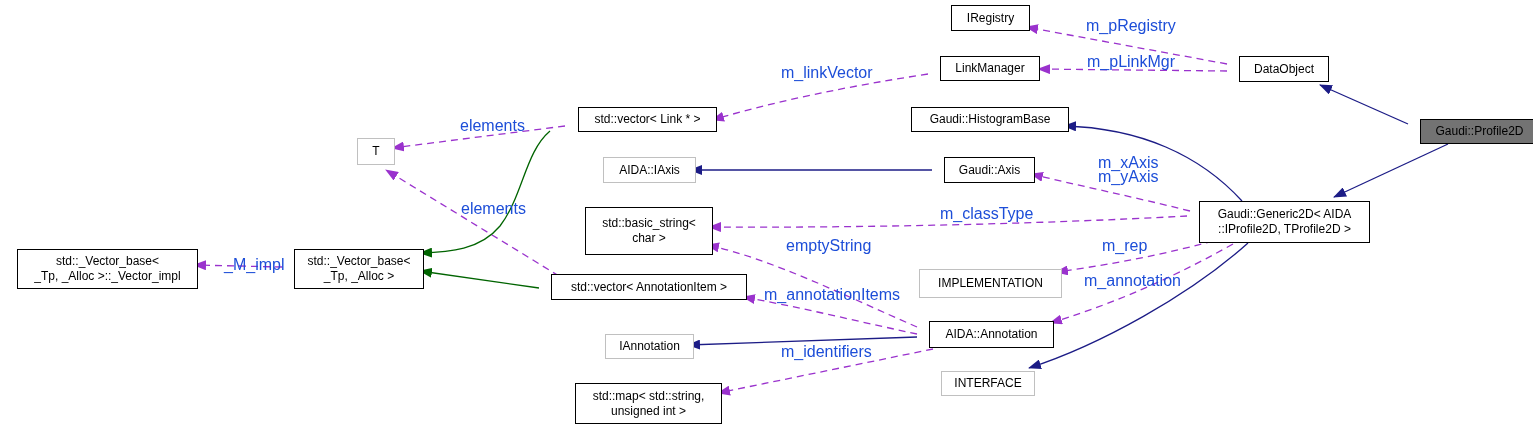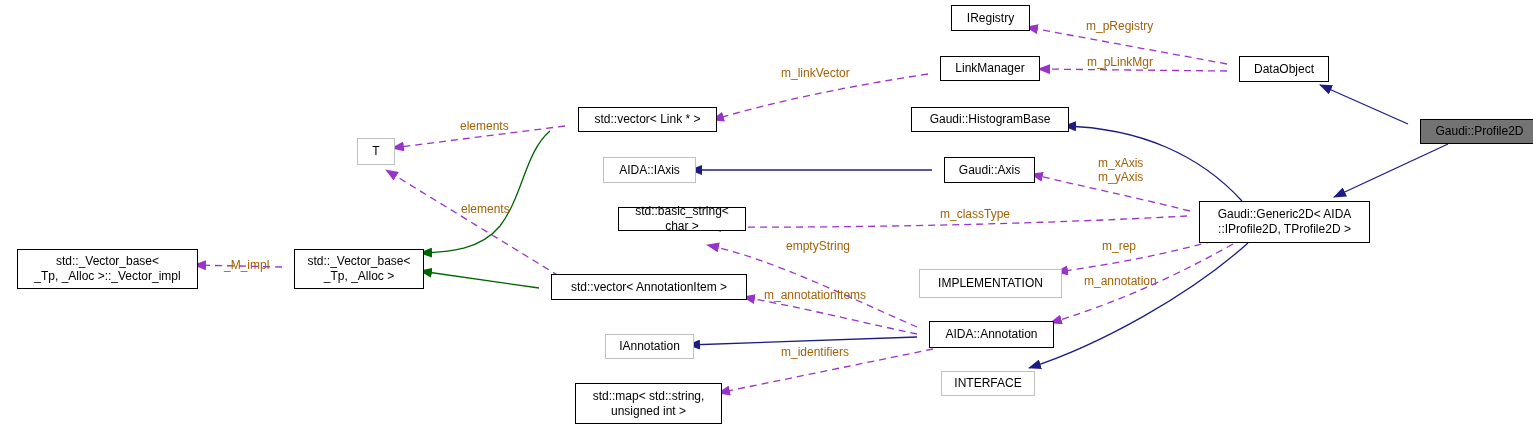--- a/index.html
+++ b/index.html
@@ -23,21 +23,21 @@
     border:1.4px solid #000000;
     font-size:12px;line-height:15px;color:#000;
     cursor:pointer;
     z-index:2;
     margin-left:12px;
   }
   .node.ext{border:1px solid #c0c0c0;}
   .node.current{background:#737373;}
   .elabel{
     position:absolute;
-    font-size:12px;line-height:14px;color:#a16207;
+    font-size:16px;line-height:14px;color:#1d4ed8;
     white-space:pre-line;
     z-index:1;
   }
   .elabel.center{text-align:center;}
 </style>
 </head>
 <body>
 
 <div id="canvas">
 
@@ -81,21 +81,21 @@
 
   <div class="node" style="left:939px;top:5px;width:79px;height:26px">IRegistry</div>
   <div class="node" style="left:928px;top:56px;width:100px;height:25px">LinkManager</div>
   <div class="node" style="left:1227px;top:56px;width:90px;height:26px">DataObject</div>
   <div class="node current" style="left:1408px;top:119px;width:119px;height:25px">Gaudi::Profile2D</div>
   <div class="node" style="left:899px;top:107px;width:158px;height:25px">Gaudi::HistogramBase</div>
   <div class="node" style="left:566px;top:107px;width:139px;height:25px">std::vector&lt; Link * &gt;</div>
   <div class="node ext" style="left:591px;top:157px;width:93px;height:26px">AIDA::IAxis</div>
   <div class="node" style="left:932px;top:157px;width:91px;height:26px">Gaudi::Axis</div>
   <div class="node ext" style="left:345px;top:138px;width:38px;height:27px">T</div>
-  <div class="node" style="left:606px;top:207px;width:128px;height:24px">std::basic_string&lt;
+  <div class="node" style="left:573px;top:207px;width:128px;height:48px">std::basic_string&lt;
 char &gt;</div>
   <div class="node" style="left:1187px;top:201px;width:171px;height:42px">Gaudi::Generic2D&lt; AIDA
 ::IProfile2D, TProfile2D &gt;</div>
   <div class="node ext" style="left:907px;top:269px;width:143px;height:29px">IMPLEMENTATION</div>
   <div class="node" style="left:5px;top:249px;width:181px;height:40px">std::_Vector_base&lt;
 _Tp, _Alloc &gt;::_Vector_impl</div>
   <div class="node" style="left:282px;top:249px;width:130px;height:40px">std::_Vector_base&lt;
 _Tp, _Alloc &gt;</div>
   <div class="node" style="left:539px;top:274px;width:196px;height:26px">std::vector&lt; AnnotationItem &gt;</div>
   <div class="node" style="left:917px;top:321px;width:125px;height:27px">AIDA::Annotation</div>

